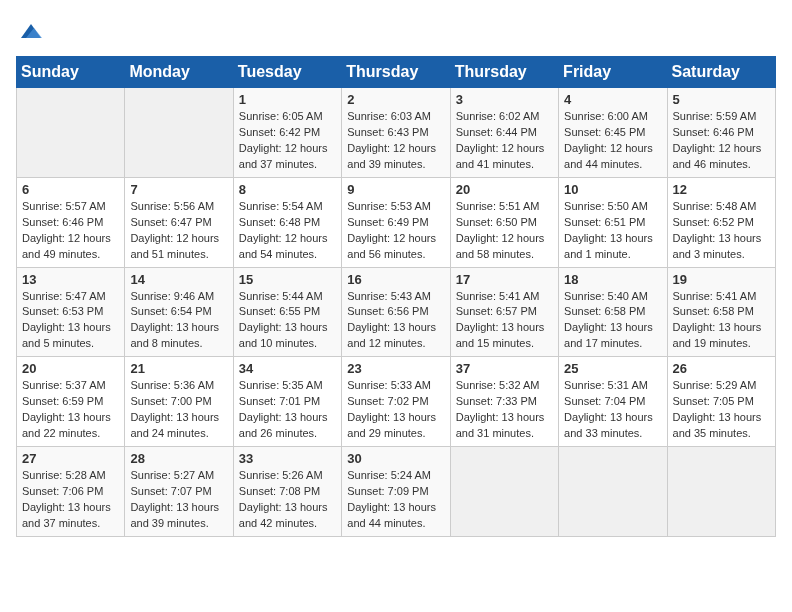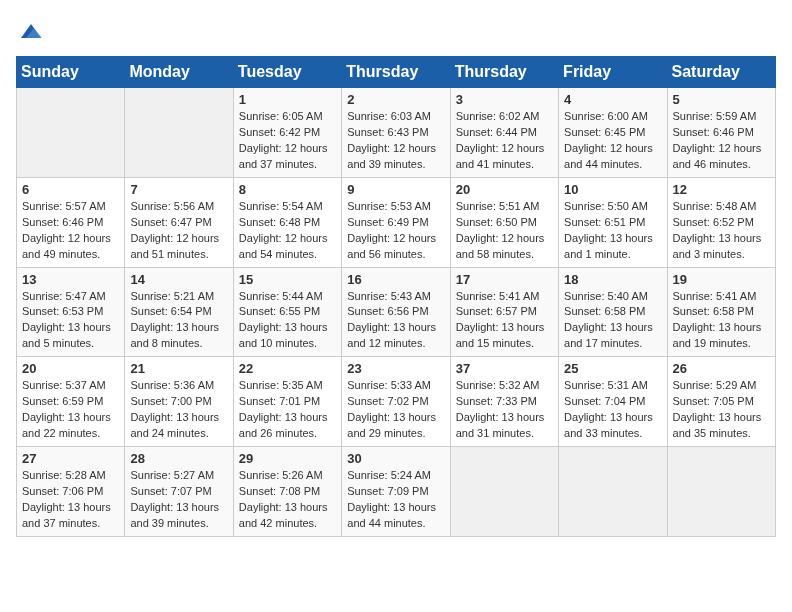--- a/index.html
+++ b/index.html
@@ -202,21 +202,21 @@
       </tr>
       <tr>
         <td>
           <span class="day-number">13</span>
           <div class="day-info">Sunrise: 5:47 AM
 Sunset: 6:53 PM
 Daylight: 13 hours and 5 minutes.</div>
         </td>
         <td>
           <span class="day-number">14</span>
-          <div class="day-info">Sunrise: 5:21 AM
+          <div class="day-info">Sunrise: 9:46 AM
 Sunset: 6:54 PM
 Daylight: 13 hours and 8 minutes.</div>
         </td>
         <td>
           <span class="day-number">15</span>
           <div class="day-info">Sunrise: 5:44 AM
 Sunset: 6:55 PM
 Daylight: 13 hours and 10 minutes.</div>
         </td>
         <td>
@@ -251,21 +251,21 @@
 Sunset: 6:59 PM
 Daylight: 13 hours and 22 minutes.</div>
         </td>
         <td>
           <span class="day-number">21</span>
           <div class="day-info">Sunrise: 5:36 AM
 Sunset: 7:00 PM
 Daylight: 13 hours and 24 minutes.</div>
         </td>
         <td>
-          <span class="day-number">22</span>
+          <span class="day-number">34</span>
           <div class="day-info">Sunrise: 5:35 AM
 Sunset: 7:01 PM
 Daylight: 13 hours and 26 minutes.</div>
         </td>
         <td>
           <span class="day-number">23</span>
           <div class="day-info">Sunrise: 5:33 AM
 Sunset: 7:02 PM
 Daylight: 13 hours and 29 minutes.</div>
         </td>
@@ -295,21 +295,21 @@
 Sunset: 7:06 PM
 Daylight: 13 hours and 37 minutes.</div>
         </td>
         <td>
           <span class="day-number">28</span>
           <div class="day-info">Sunrise: 5:27 AM
 Sunset: 7:07 PM
 Daylight: 13 hours and 39 minutes.</div>
         </td>
         <td>
-          <span class="day-number">29</span>
+          <span class="day-number">33</span>
           <div class="day-info">Sunrise: 5:26 AM
 Sunset: 7:08 PM
 Daylight: 13 hours and 42 minutes.</div>
         </td>
         <td>
           <span class="day-number">30</span>
           <div class="day-info">Sunrise: 5:24 AM
 Sunset: 7:09 PM
 Daylight: 13 hours and 44 minutes.</div>
         </td>

